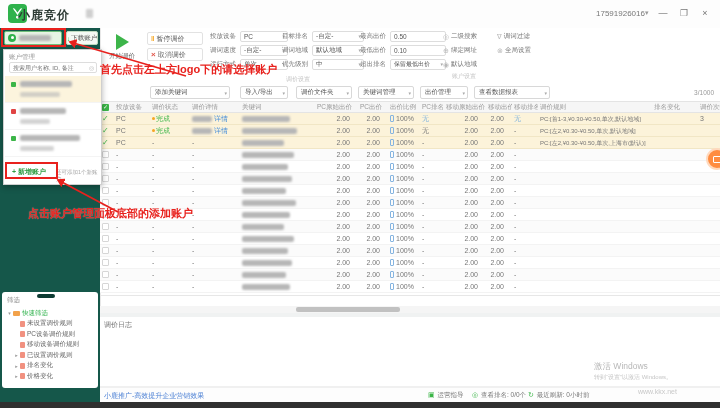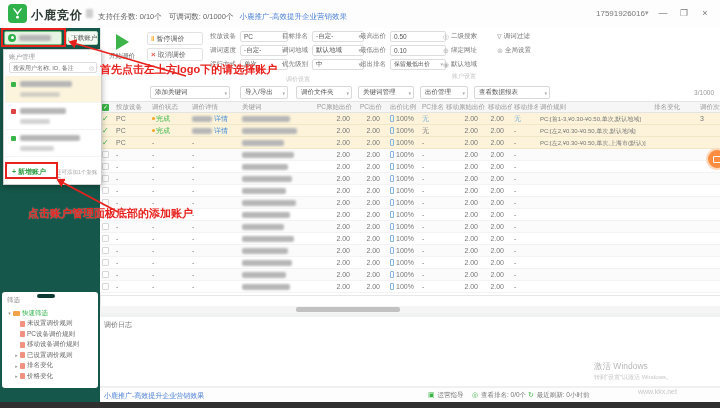--- a/index.html
+++ b/index.html
@@ -5,21 +5,21 @@
   *{margin:0;padding:0;box-sizing:border-box}
   html,body{background:#888}
   #app{position:relative;width:720px;height:408px;background:#fff;overflow:hidden;
        font-family:"Liberation Sans","DejaVu Sans",sans-serif;color:#555;margin:0 auto}
   .abs{position:absolute}
 
   
   #titlebar{left:0;top:0;width:720px;height:28px;background:#fdfdfd}
   #logo-box{left:8px;top:4px;width:19px;height:19px;background:#2fb24c;border-radius:4px;
             display:flex;align-items:center;justify-content:center}
-  #logo-title{left:31px;top:7px;font-size:12px;font-weight:bold;color:#2e3b35;letter-spacing:1px}
+  #logo-title{left:18px;top:7px;font-size:12px;font-weight:bold;color:#2e3b35;letter-spacing:1px}
   #logo-badge{left:86px;top:9px;width:7px;height:9px;background:#cfcfcf;border-radius:1px;filter:blur(.8px)}
   #topinfo{left:98px;top:12px;font-size:7.5px;color:#666;white-space:nowrap}
   #topinfo .lk{color:#4a7fd4;margin-left:4px}
   #acct-num{left:596px;top:9px;font-size:8px;color:#777}
   #acct-caret{left:645px;top:9px;font-size:7px;color:#999}
   .winbtn{top:8px;font-size:9px;color:#777;width:14px;text-align:center}
   #btn-min{left:656px}#btn-max{left:677px}#btn-close{left:698px}
 
   
   #sidebar{left:0;top:28px;width:100px;height:374px;background:#15574a}
@@ -168,25 +168,20 @@
 
   <div class="abs" id="titlebar">
     <div class="abs" id="logo-box">
       <svg width="13" height="13" viewBox="0 0 14 14">
         <path d="M2 1 C3 4 5 5 7 9 C9 5 11 4 12 1 L10 2 L7 6 L4 2 Z" fill="#fff"></path>
         <circle cx="7" cy="11" r="1.6" fill="#fff"></circle>
       </svg>
     </div>
     <div class="abs" id="logo-title">小鹿竞价</div>
     <div class="abs" id="logo-badge"></div>
-    <div class="abs" id="topinfo">
-      <span>支持任务数: 0/10个</span>
-      <span style="margin-left:5px">可调词数: 0/1000个</span>
-      <span class="lk">小鹿推广-高效提升企业营销效果</span>
-    </div>
     <div class="abs" id="acct-num">17591926016</div>
     <div class="abs" id="acct-caret">▾</div>
     <div class="abs winbtn" id="btn-min">—</div>
     <div class="abs winbtn" id="btn-max">❐</div>
     <div class="abs winbtn" id="btn-close">×</div>
   </div>
 
   <div class="abs" id="sidebar"></div>
   <div class="abs" id="main-border"></div>
 

